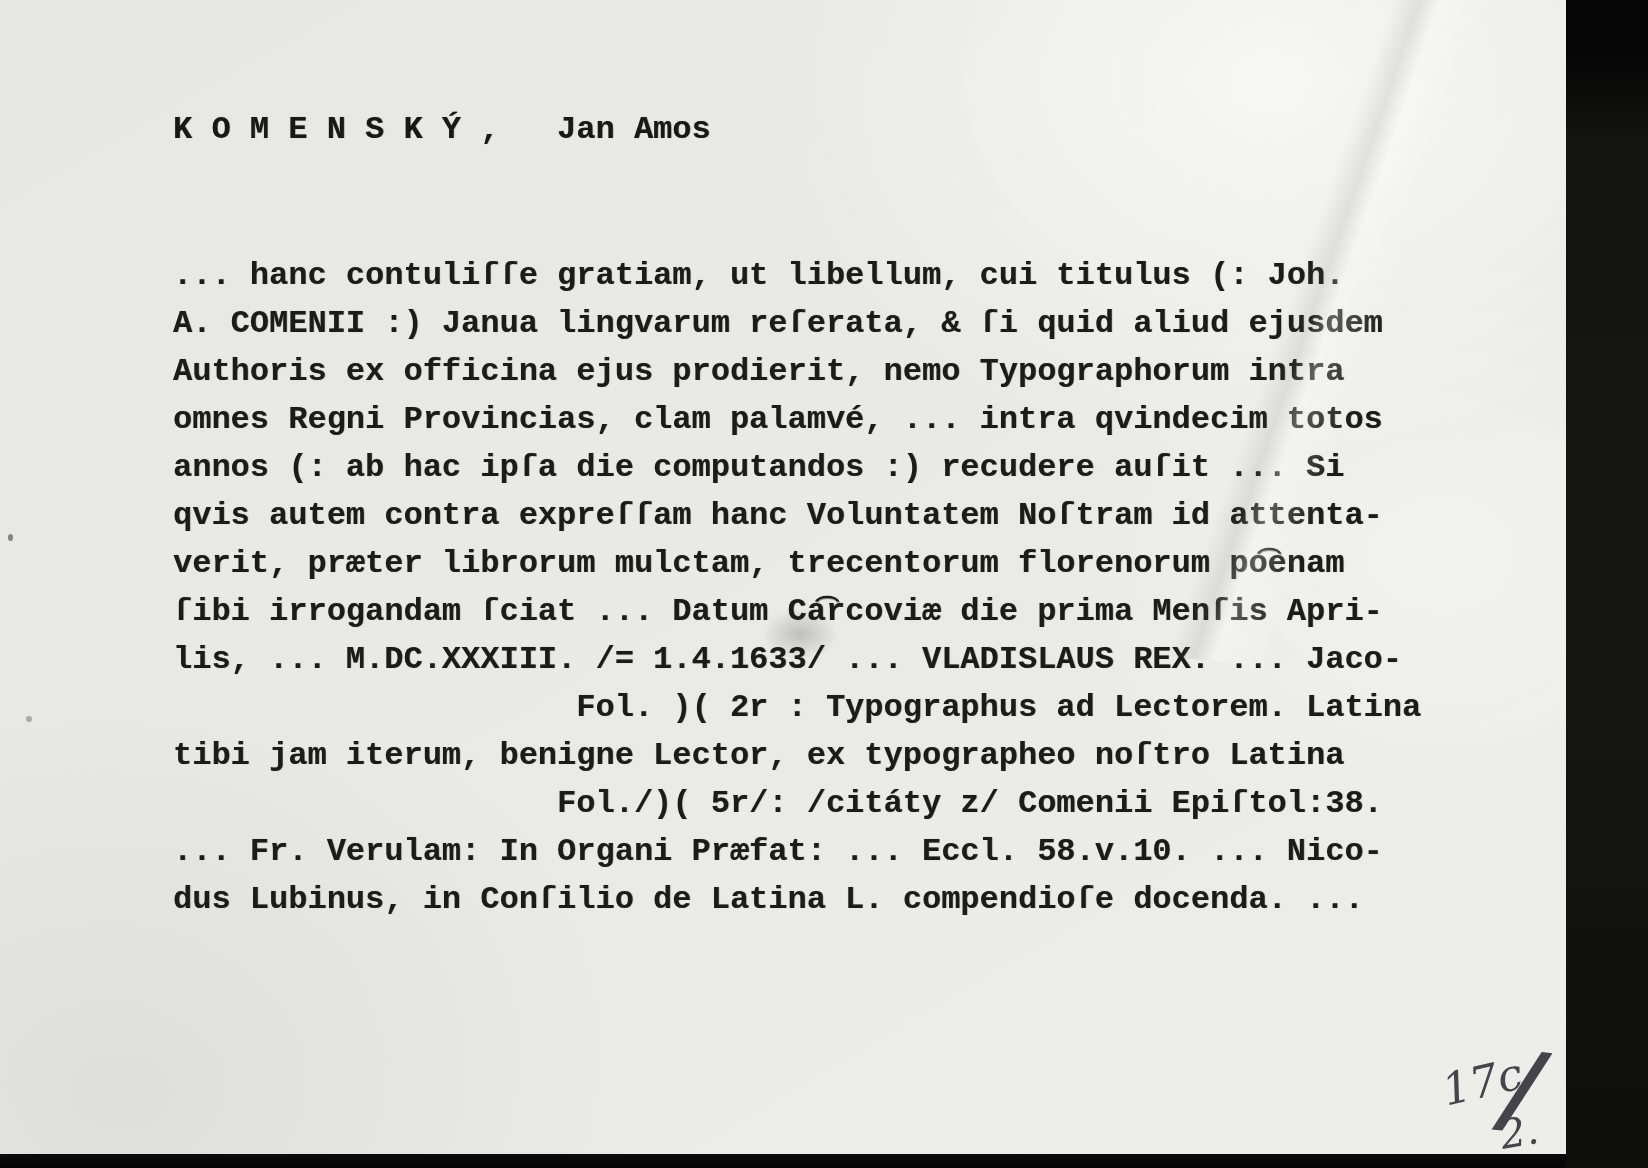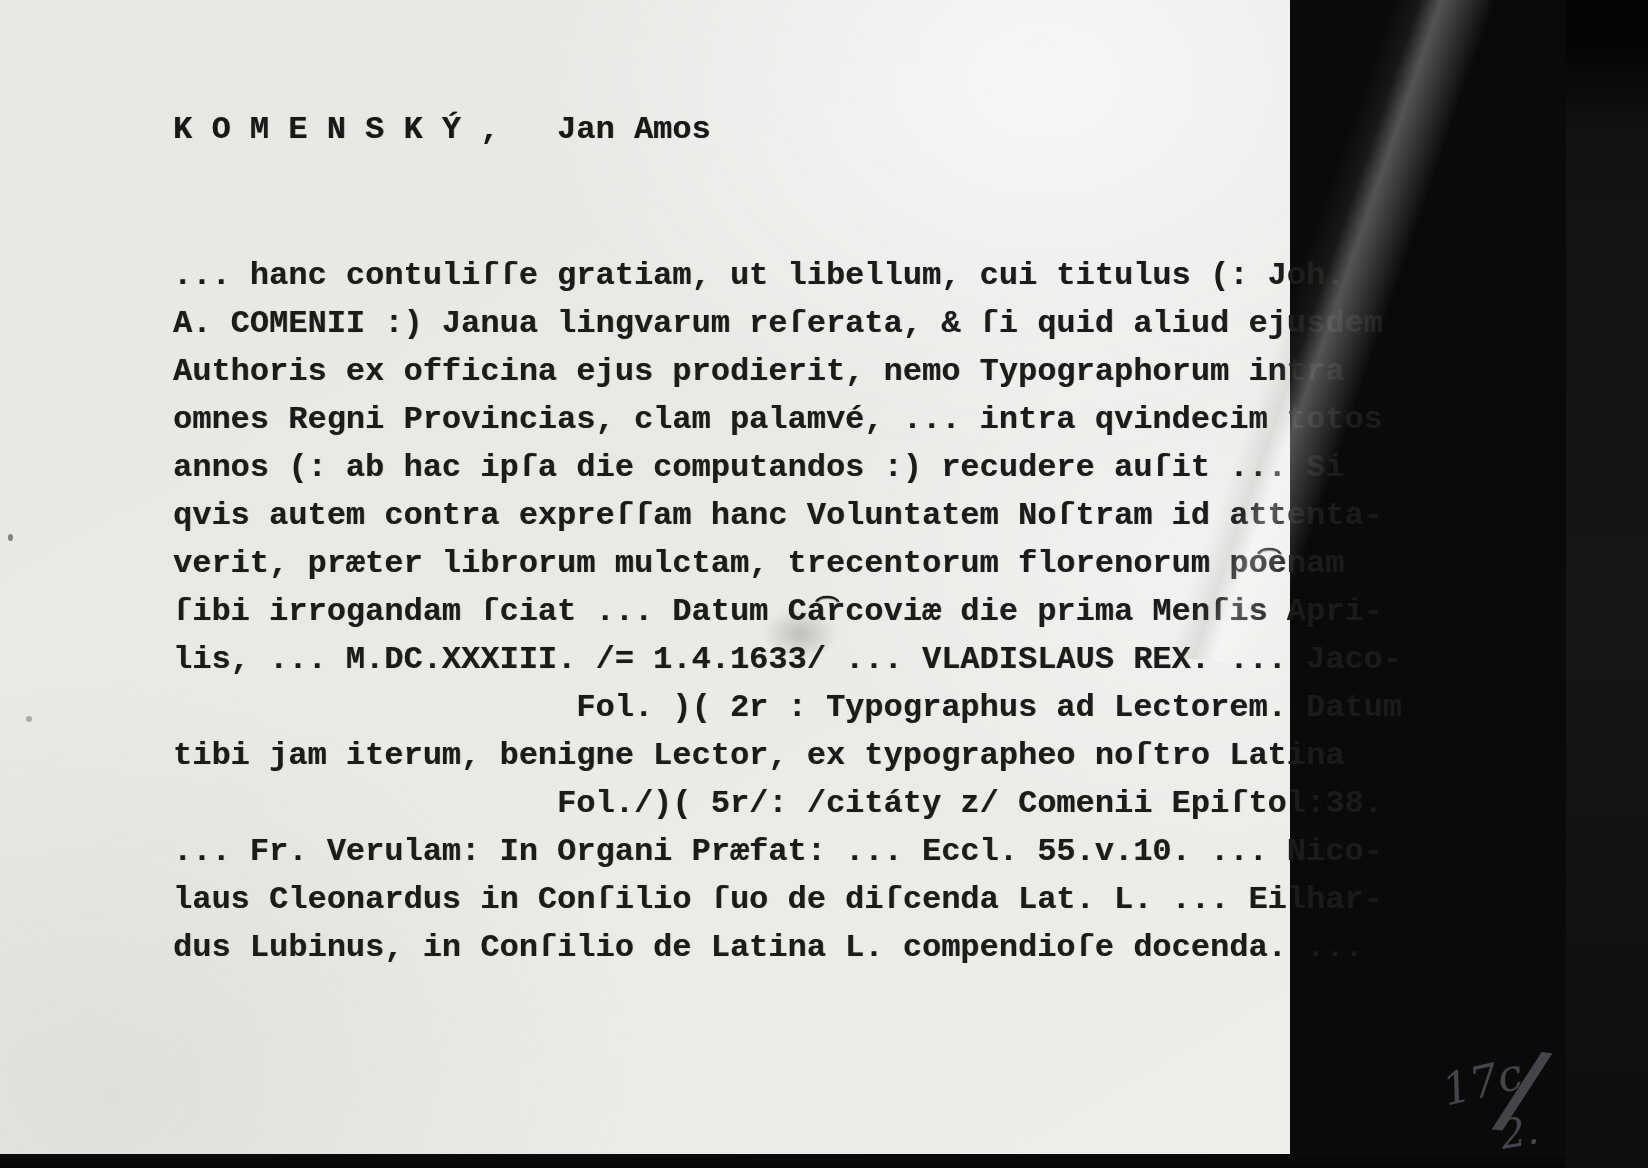--- a/index.html
+++ b/index.html
@@ -14,21 +14,21 @@
   
   .bed-right {
     position:absolute; left:1566px; top:0; width:82px; height:1168px;
     background:linear-gradient(180deg,#050505 0%,#050505 4%,#131312 12%,#161615 55%,#0e0e0d 100%);
   }
   .bed-bottom {
     position:absolute; left:0; top:1152px; width:1566px; height:16px;
     background:linear-gradient(180deg,#0c0c0b,#060606);
   }
   .paper {
-    position:absolute; left:0; top:0; width:1290px; height:1154px;
+    position:absolute; left:0; top:0; width:1566px; height:1154px;
     background:
       radial-gradient(ellipse 820px 620px at 81% 7%, rgba(255,255,255,0.62), rgba(255,255,255,0) 62%),
       radial-gradient(ellipse 640px 520px at 92% 48%, rgba(255,255,255,0.34), rgba(255,255,255,0) 60%),
       radial-gradient(ellipse 900px 700px at 8% 95%, rgba(120,120,116,0.10), rgba(120,120,116,0) 60%),
       linear-gradient(150deg,#e7e7e4 0%,#e9e9e6 45%,#ededea 100%);
   }
   .crease {
     position:absolute; left:1135px; top:-30px; width:360px; height:700px;
     background:linear-gradient(103deg, rgba(0,0,0,0) 44%, rgba(110,110,104,0.14) 49%, rgba(255,255,255,0.30) 53%, rgba(255,255,255,0) 63%);
     transform:rotate(6deg);
@@ -93,25 +93,24 @@
     <div class="typed-body">
       <div class="tline">... hanc contuliſſe gratiam, ut libellum, cui titulus (: Joh.</div>
       <div class="tline">A. COMENII :) Janua lingvarum reſerata, &amp; ſi quid aliud ejusdem</div>
       <div class="tline">Authoris ex officina ejus prodierit, nemo Typographorum intra</div>
       <div class="tline">omnes Regni Provincias, clam palamvé, ... intra qvindecim totos</div>
       <div class="tline">annos (: ab hac ipſa die computandos :) recudere auſit ... Si</div>
       <div class="tline">qvis autem contra expreſſam hanc Voluntatem Noſtram id attenta-</div>
       <div class="tline">verit, præter librorum mulctam, trecentorum florenorum po͡enam</div>
       <div class="tline">ſibi irrogandam ſciat ... Datum Ca͡rcoviæ die prima Menſis Apri-</div>
       <div class="tline">lis, ... M.DC.XXXIII. /= 1.4.1633/ ... VLADISLAUS REX. ... Jaco-</div>
-      <div class="tline">                     Fol. )( 2r : Typographus ad Lectorem. Datum</div>
+      <div class="tline">                     Fol. )( 2r : Typographus ad Lectorem. Latina</div>
       <div class="tline">tibi jam iterum, benigne Lector, ex typographeo noſtro Latina</div>
       <div class="tline">                    Fol./)( 5r/: /citáty z/ Comenii Epiſtol:38.</div>
-      <div class="tline">... Fr. Verulam: In Organi Præfat: ... Eccl. 55.v.10. ... Nico-</div>
-      <div class="tline">laus Cleonardus in Conſilio ſuo de diſcenda Lat. L. ... Eilhar-</div>
+      <div class="tline">... Fr. Verulam: In Organi Præfat: ... Eccl. 58.v.10. ... Nico-</div>
       <div class="tline">dus Lubinus, in Conſilio de Latina L. compendioſe docenda. ...</div>
     </div>
 
     <div class="smudge"></div>
     <div class="speck s1"></div>
     <div class="speck s2"></div>
     <div class="crease"></div>
 
     <div class="annotation">
       <span class="annot-top">17c</span>

